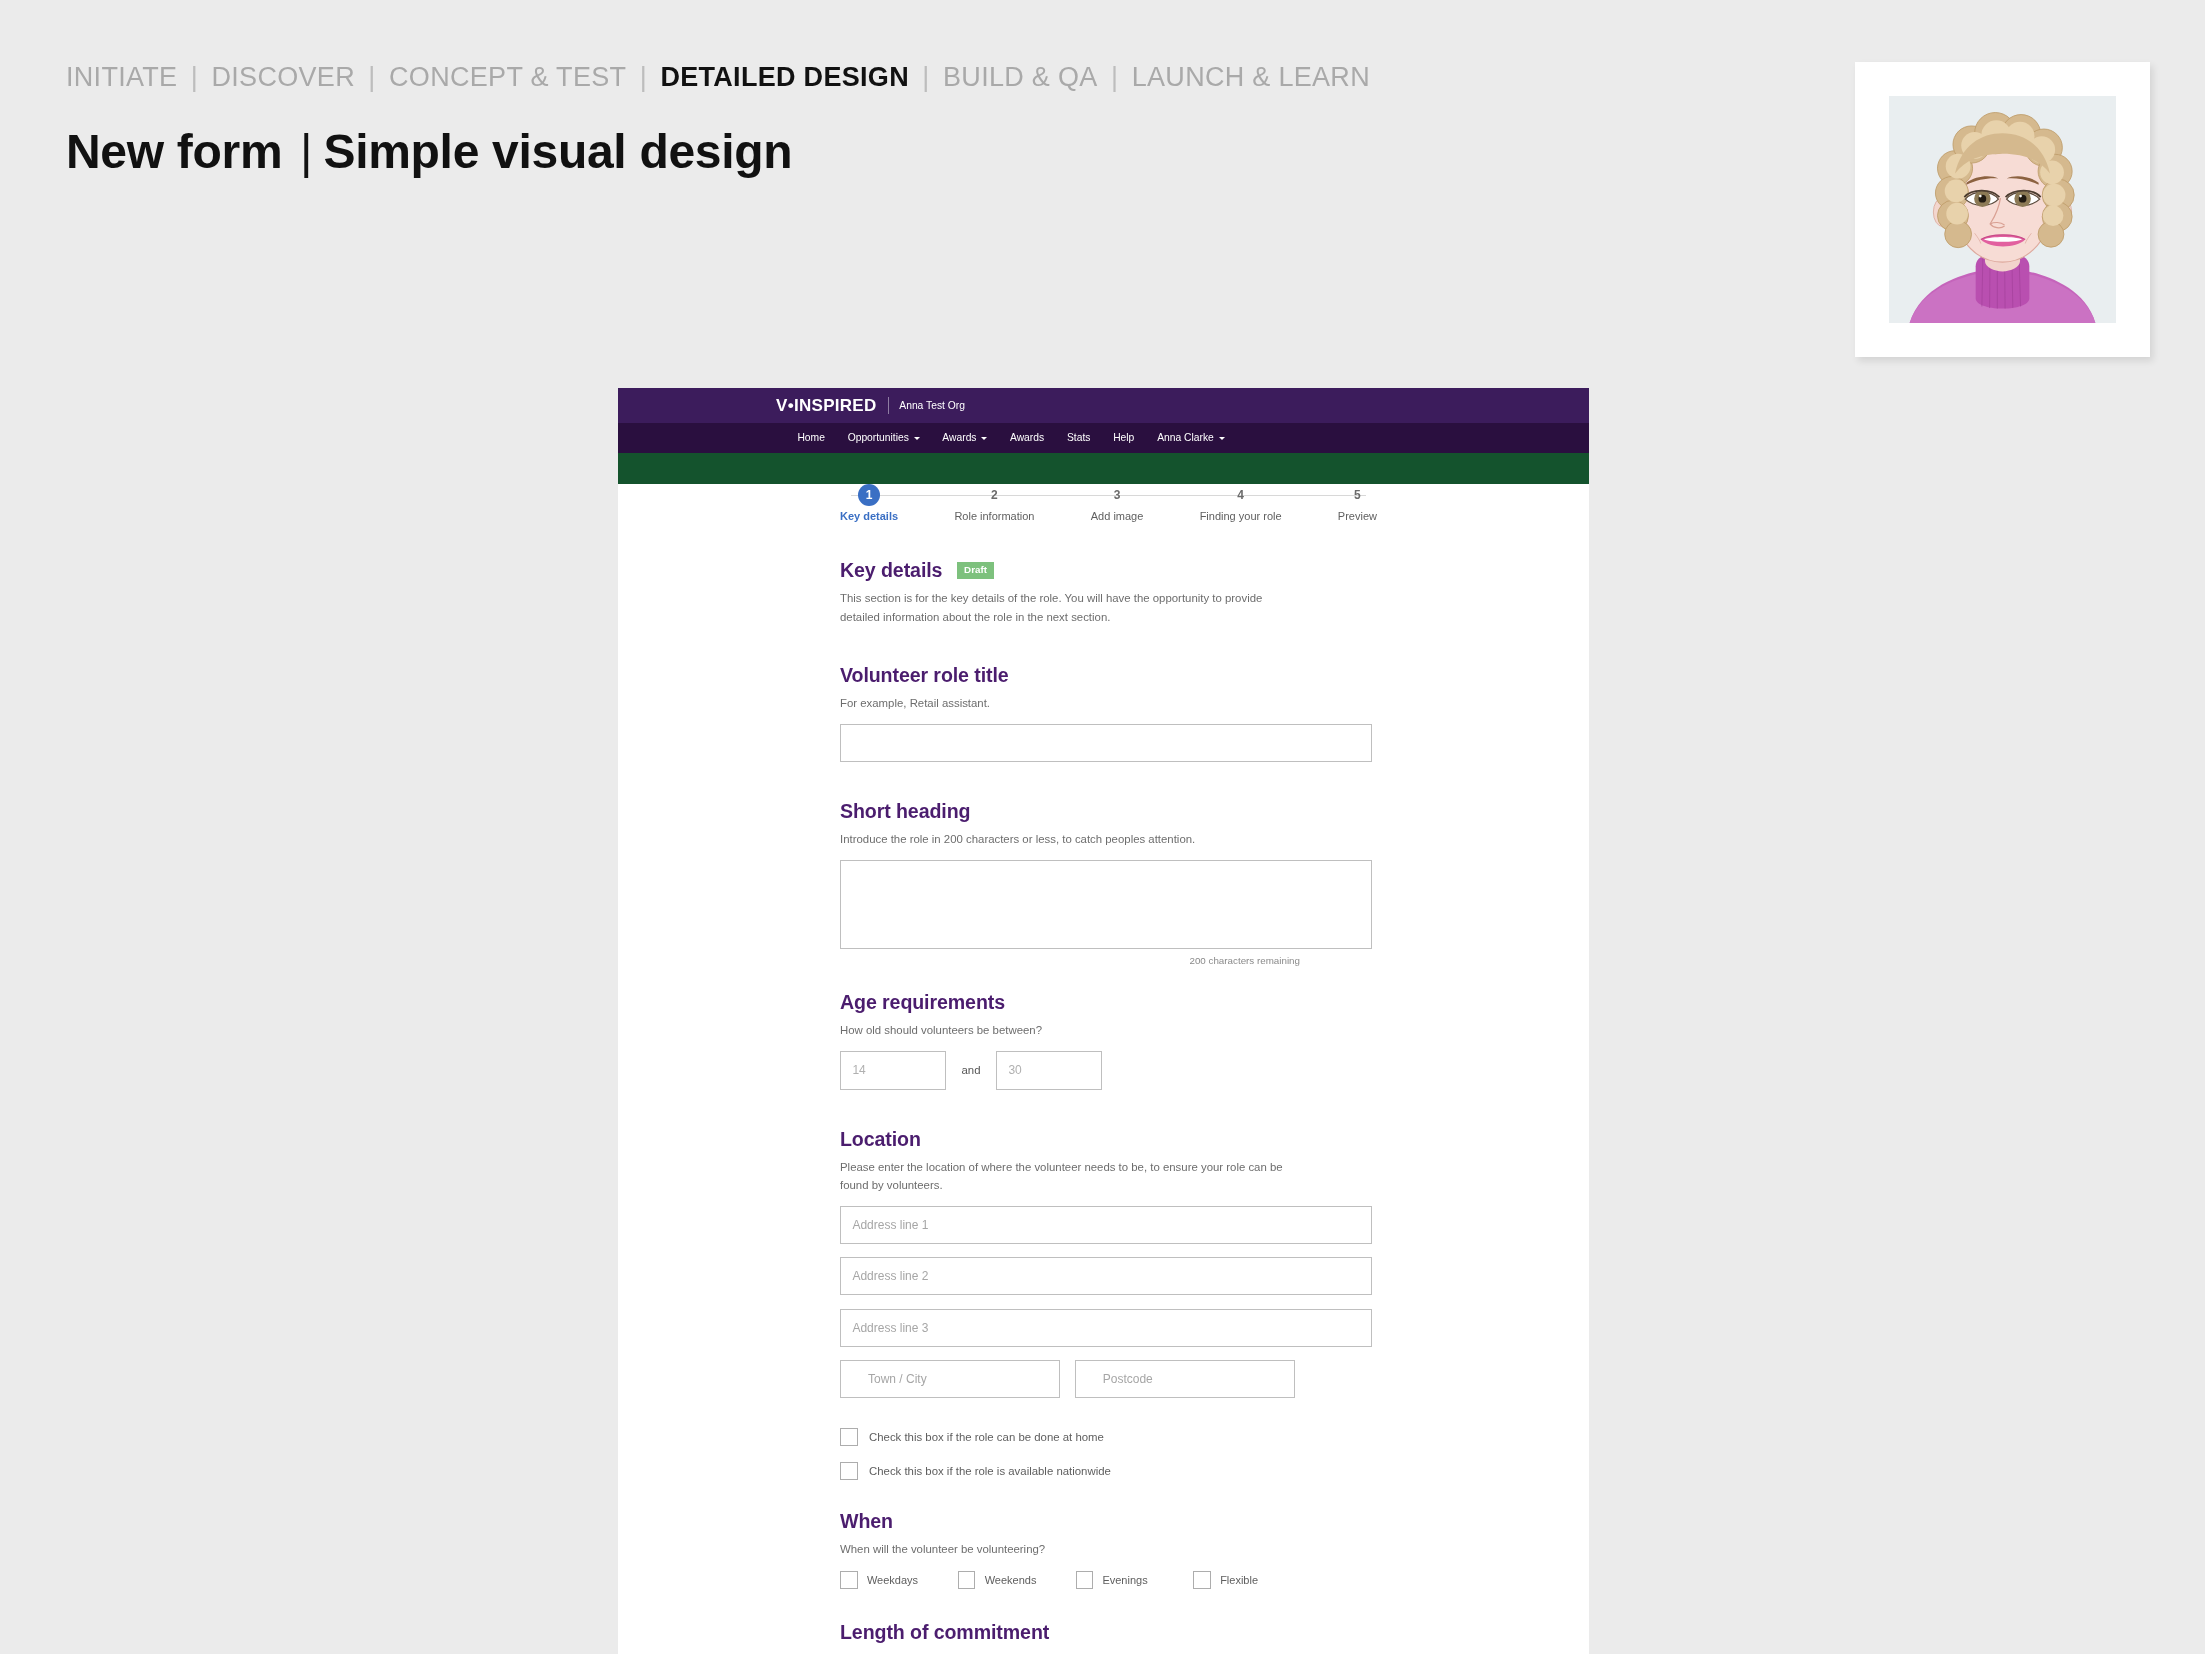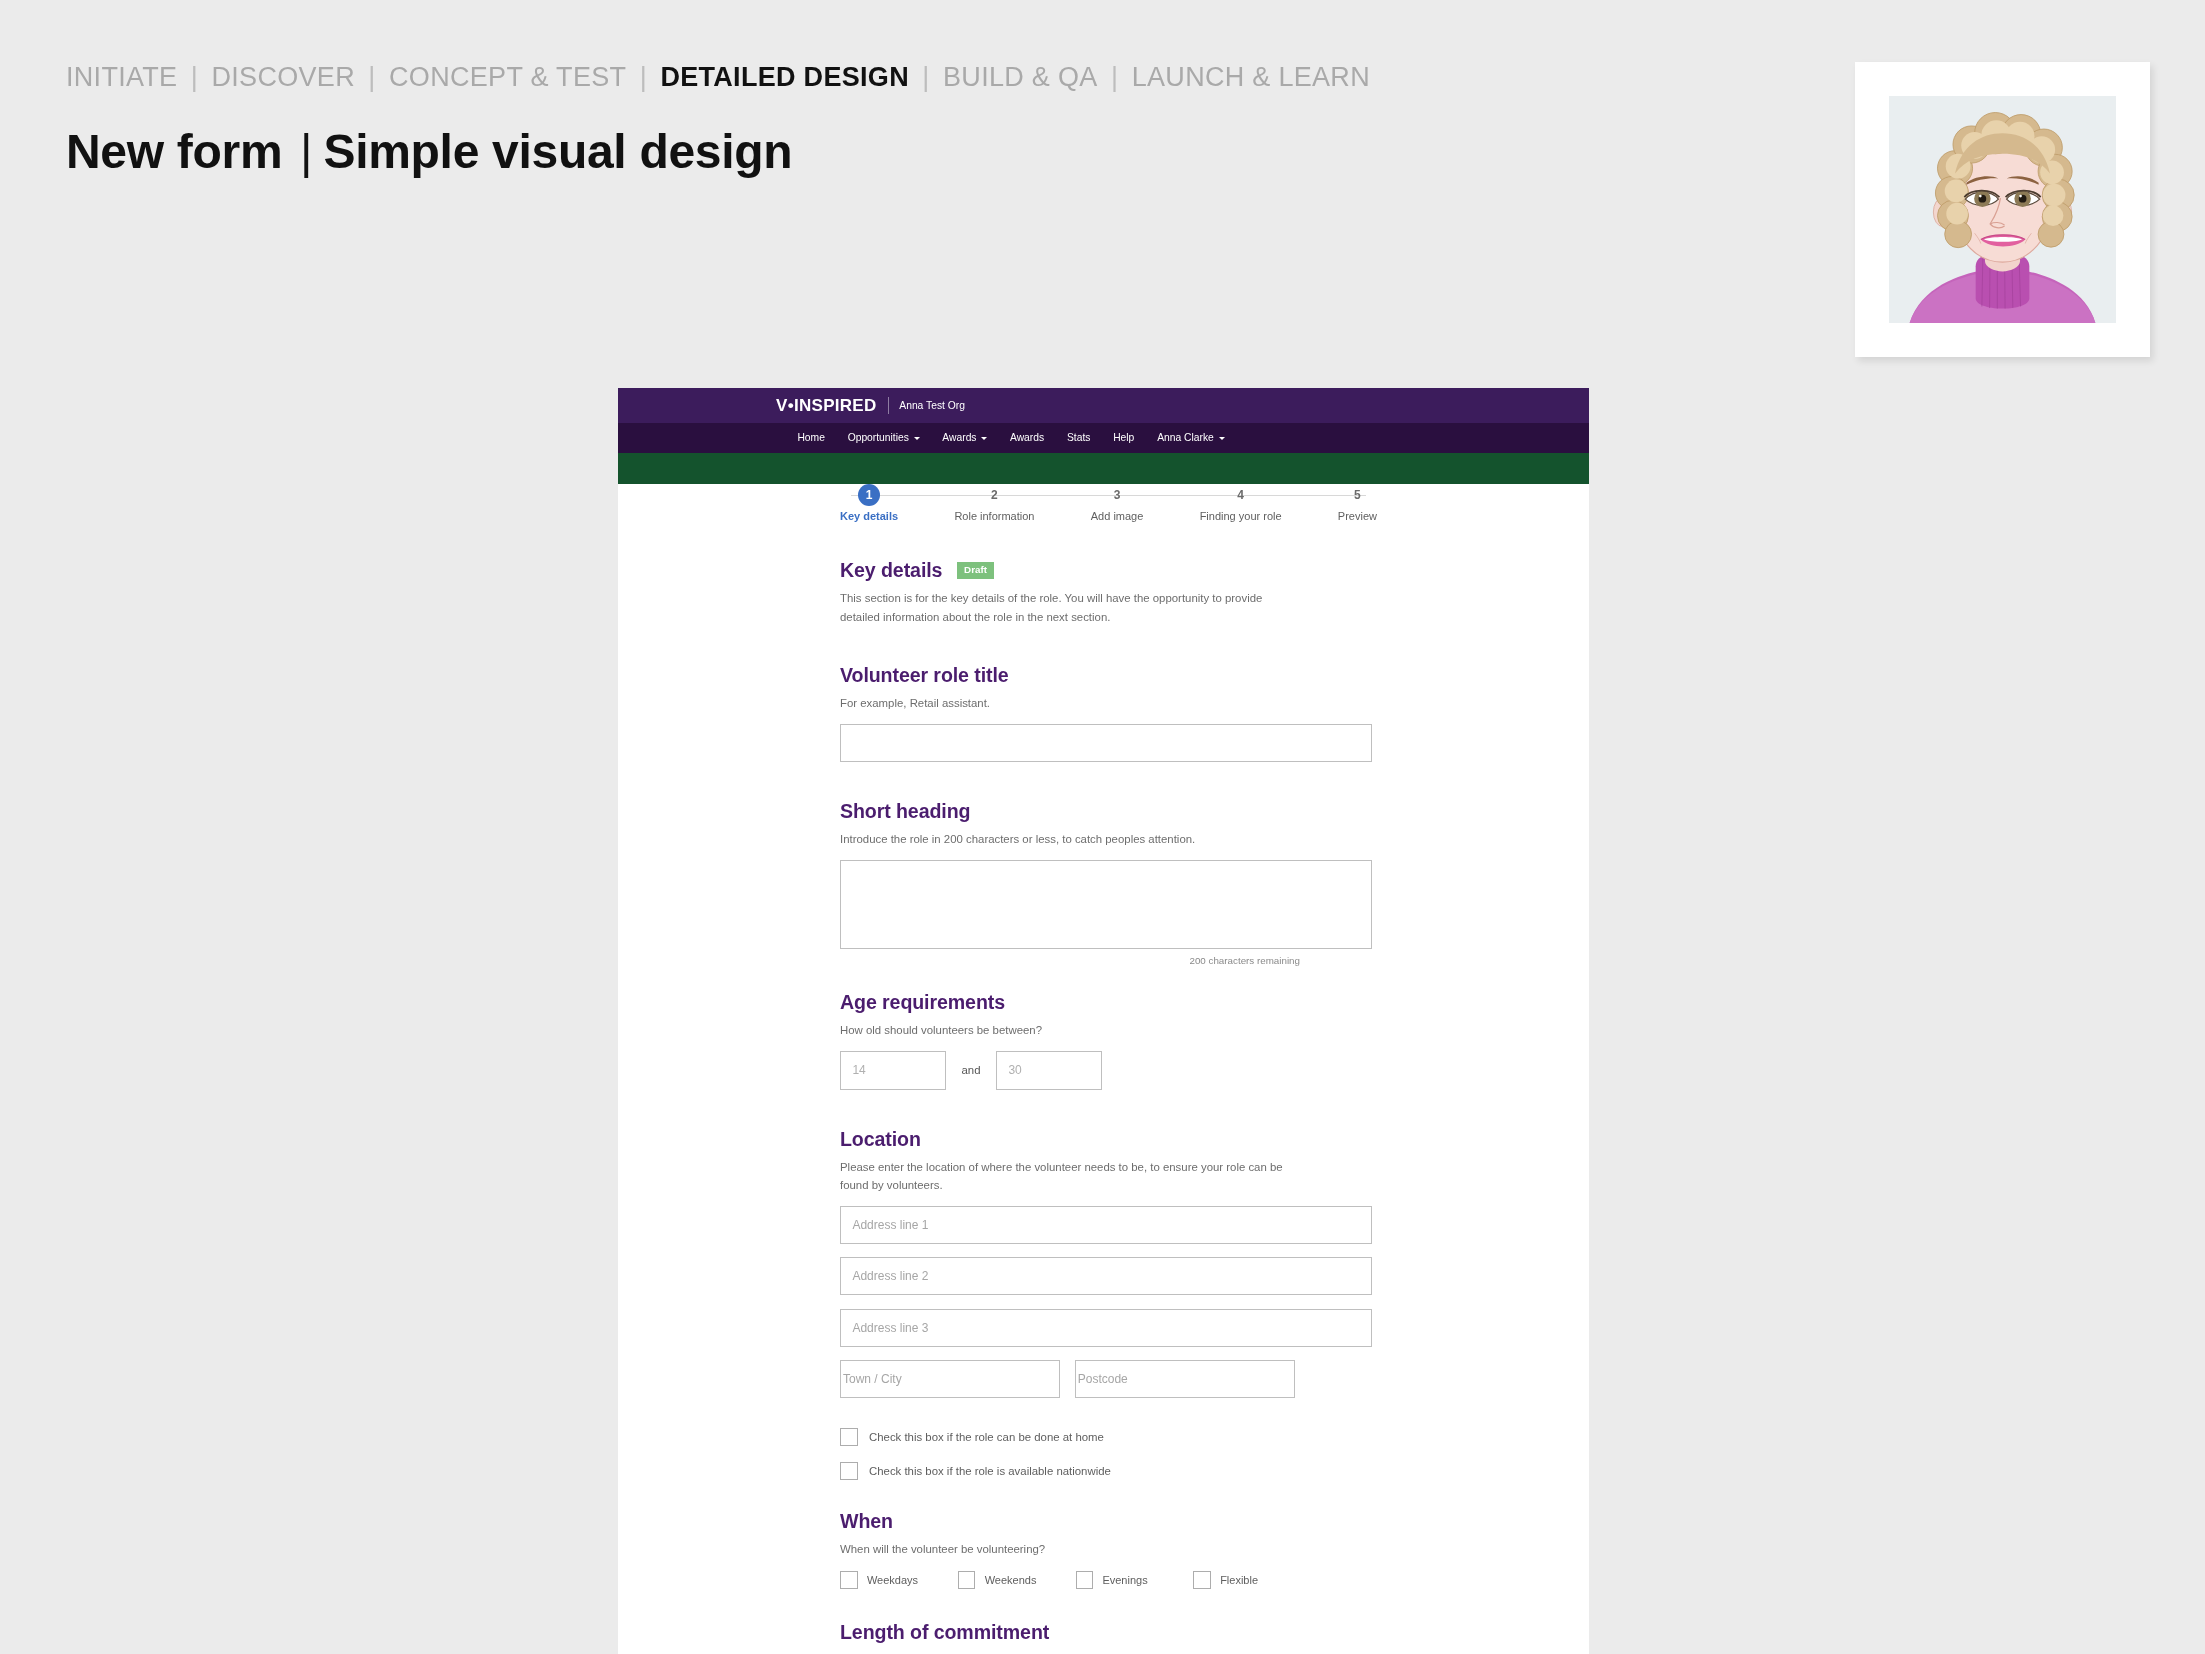--- a/index.html
+++ b/index.html
@@ -299,21 +299,21 @@
   .addr-row {
     display: flex;
     gap: 14.5px;
   }
   .addr-half {
     width: 223px;
     height: 38px;
     border: 1px solid #bfbfbf;
     font-size: 12px;
     color: #333;
-    padding: 0 2px;
+    padding: 0 27px;
     font-family: "Liberation Sans", sans-serif;
     outline: none;
   }
   .addr-half::placeholder { color: #a6a6a6; }
 
   .check-list { margin-top: 30px; }
   .check-row {
     display: flex;
     align-items: center;
     gap: 11.4px;

